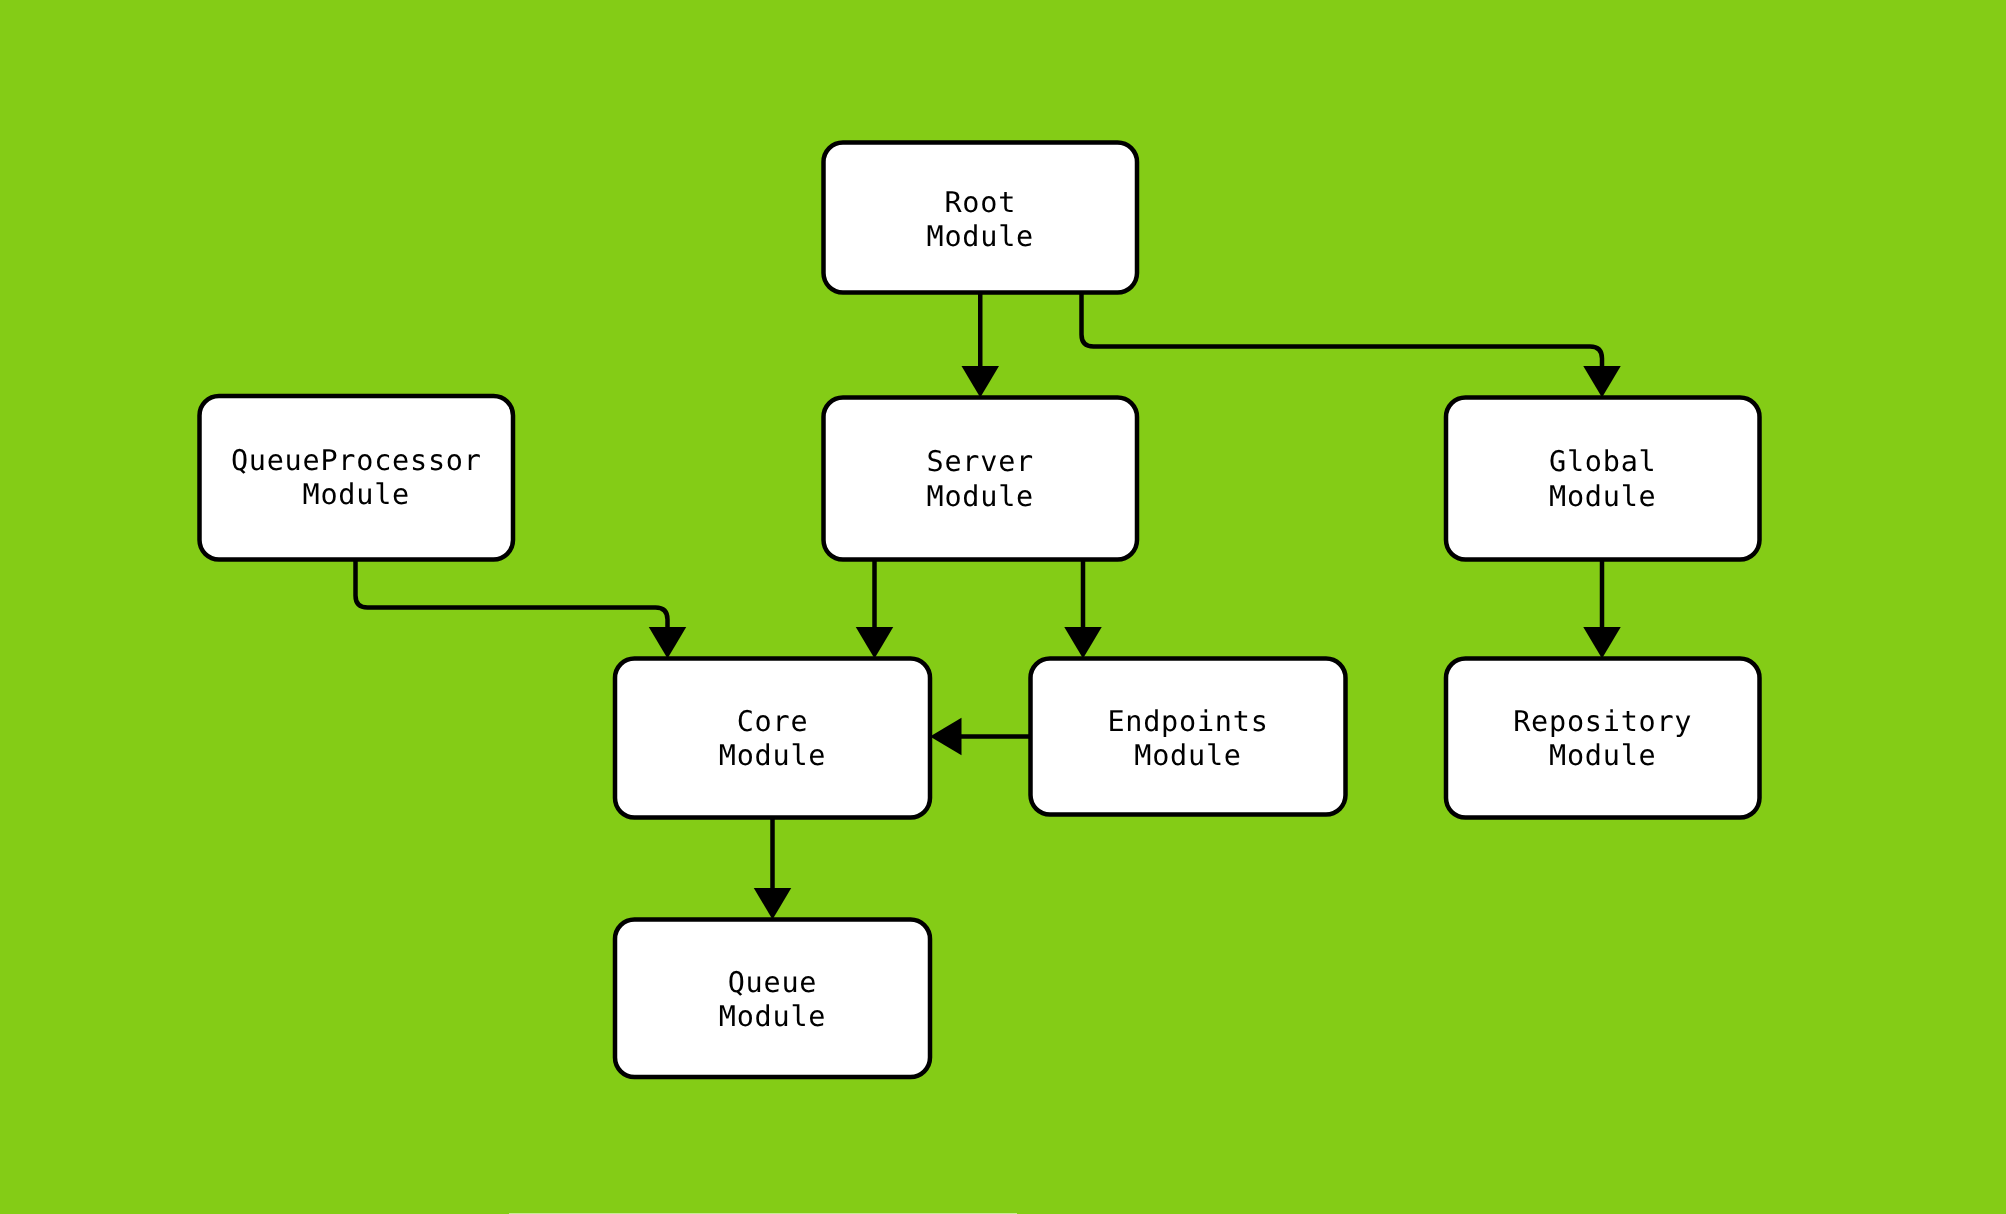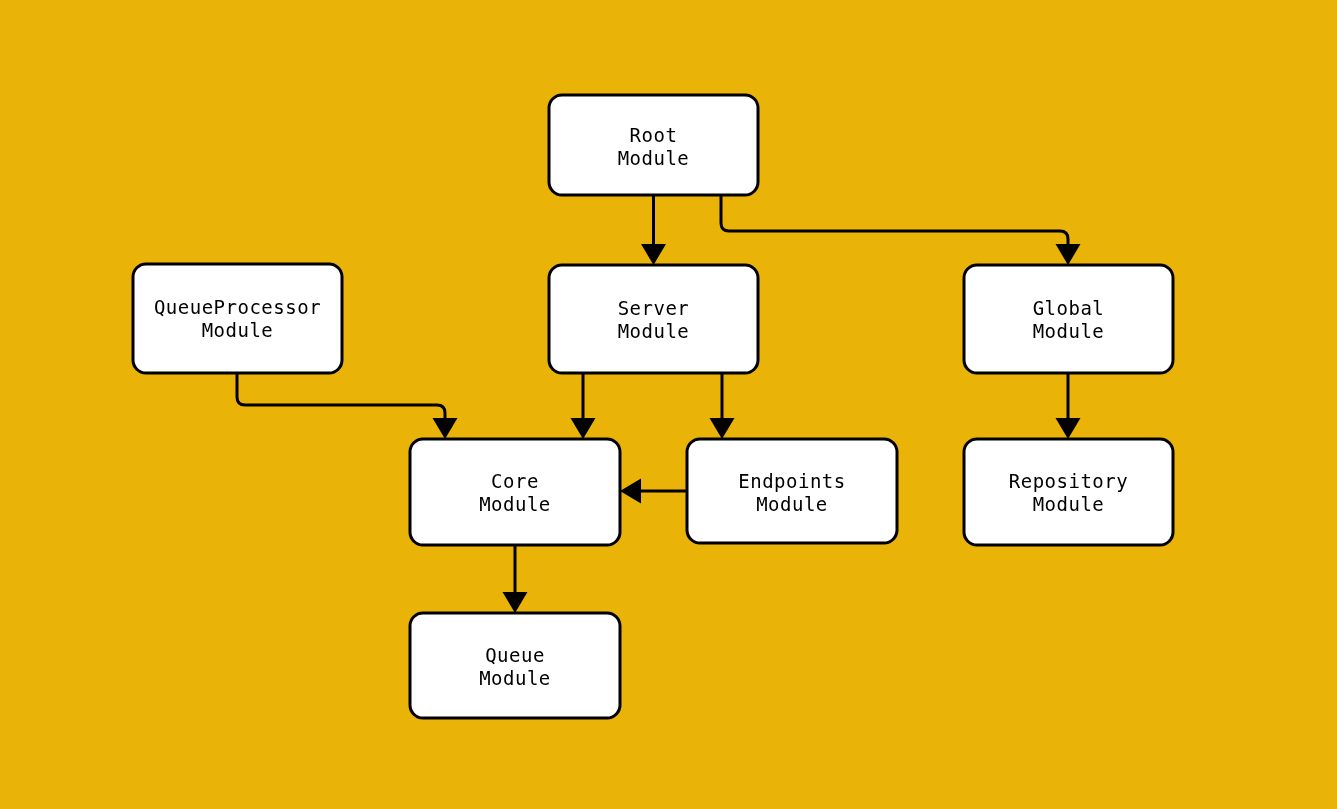--- a/index.html
+++ b/index.html
@@ -10,21 +10,21 @@
   body {
     width: 1337px;
     height: 809px;
     overflow: hidden;
     font-family: "DejaVu Sans Mono", monospace;
   }
   #diagram-root {
     position: relative;
     width: 1337px;
     height: 809px;
-    background: #eab308;
+    background: #84cc16;
   }
   svg#diagram-svg {
     display: block;
     width: 1337px;
     height: 809px;
   }
   .node-box {
     fill: #ffffff;
     stroke: #000000;
     stroke-width: 3;

